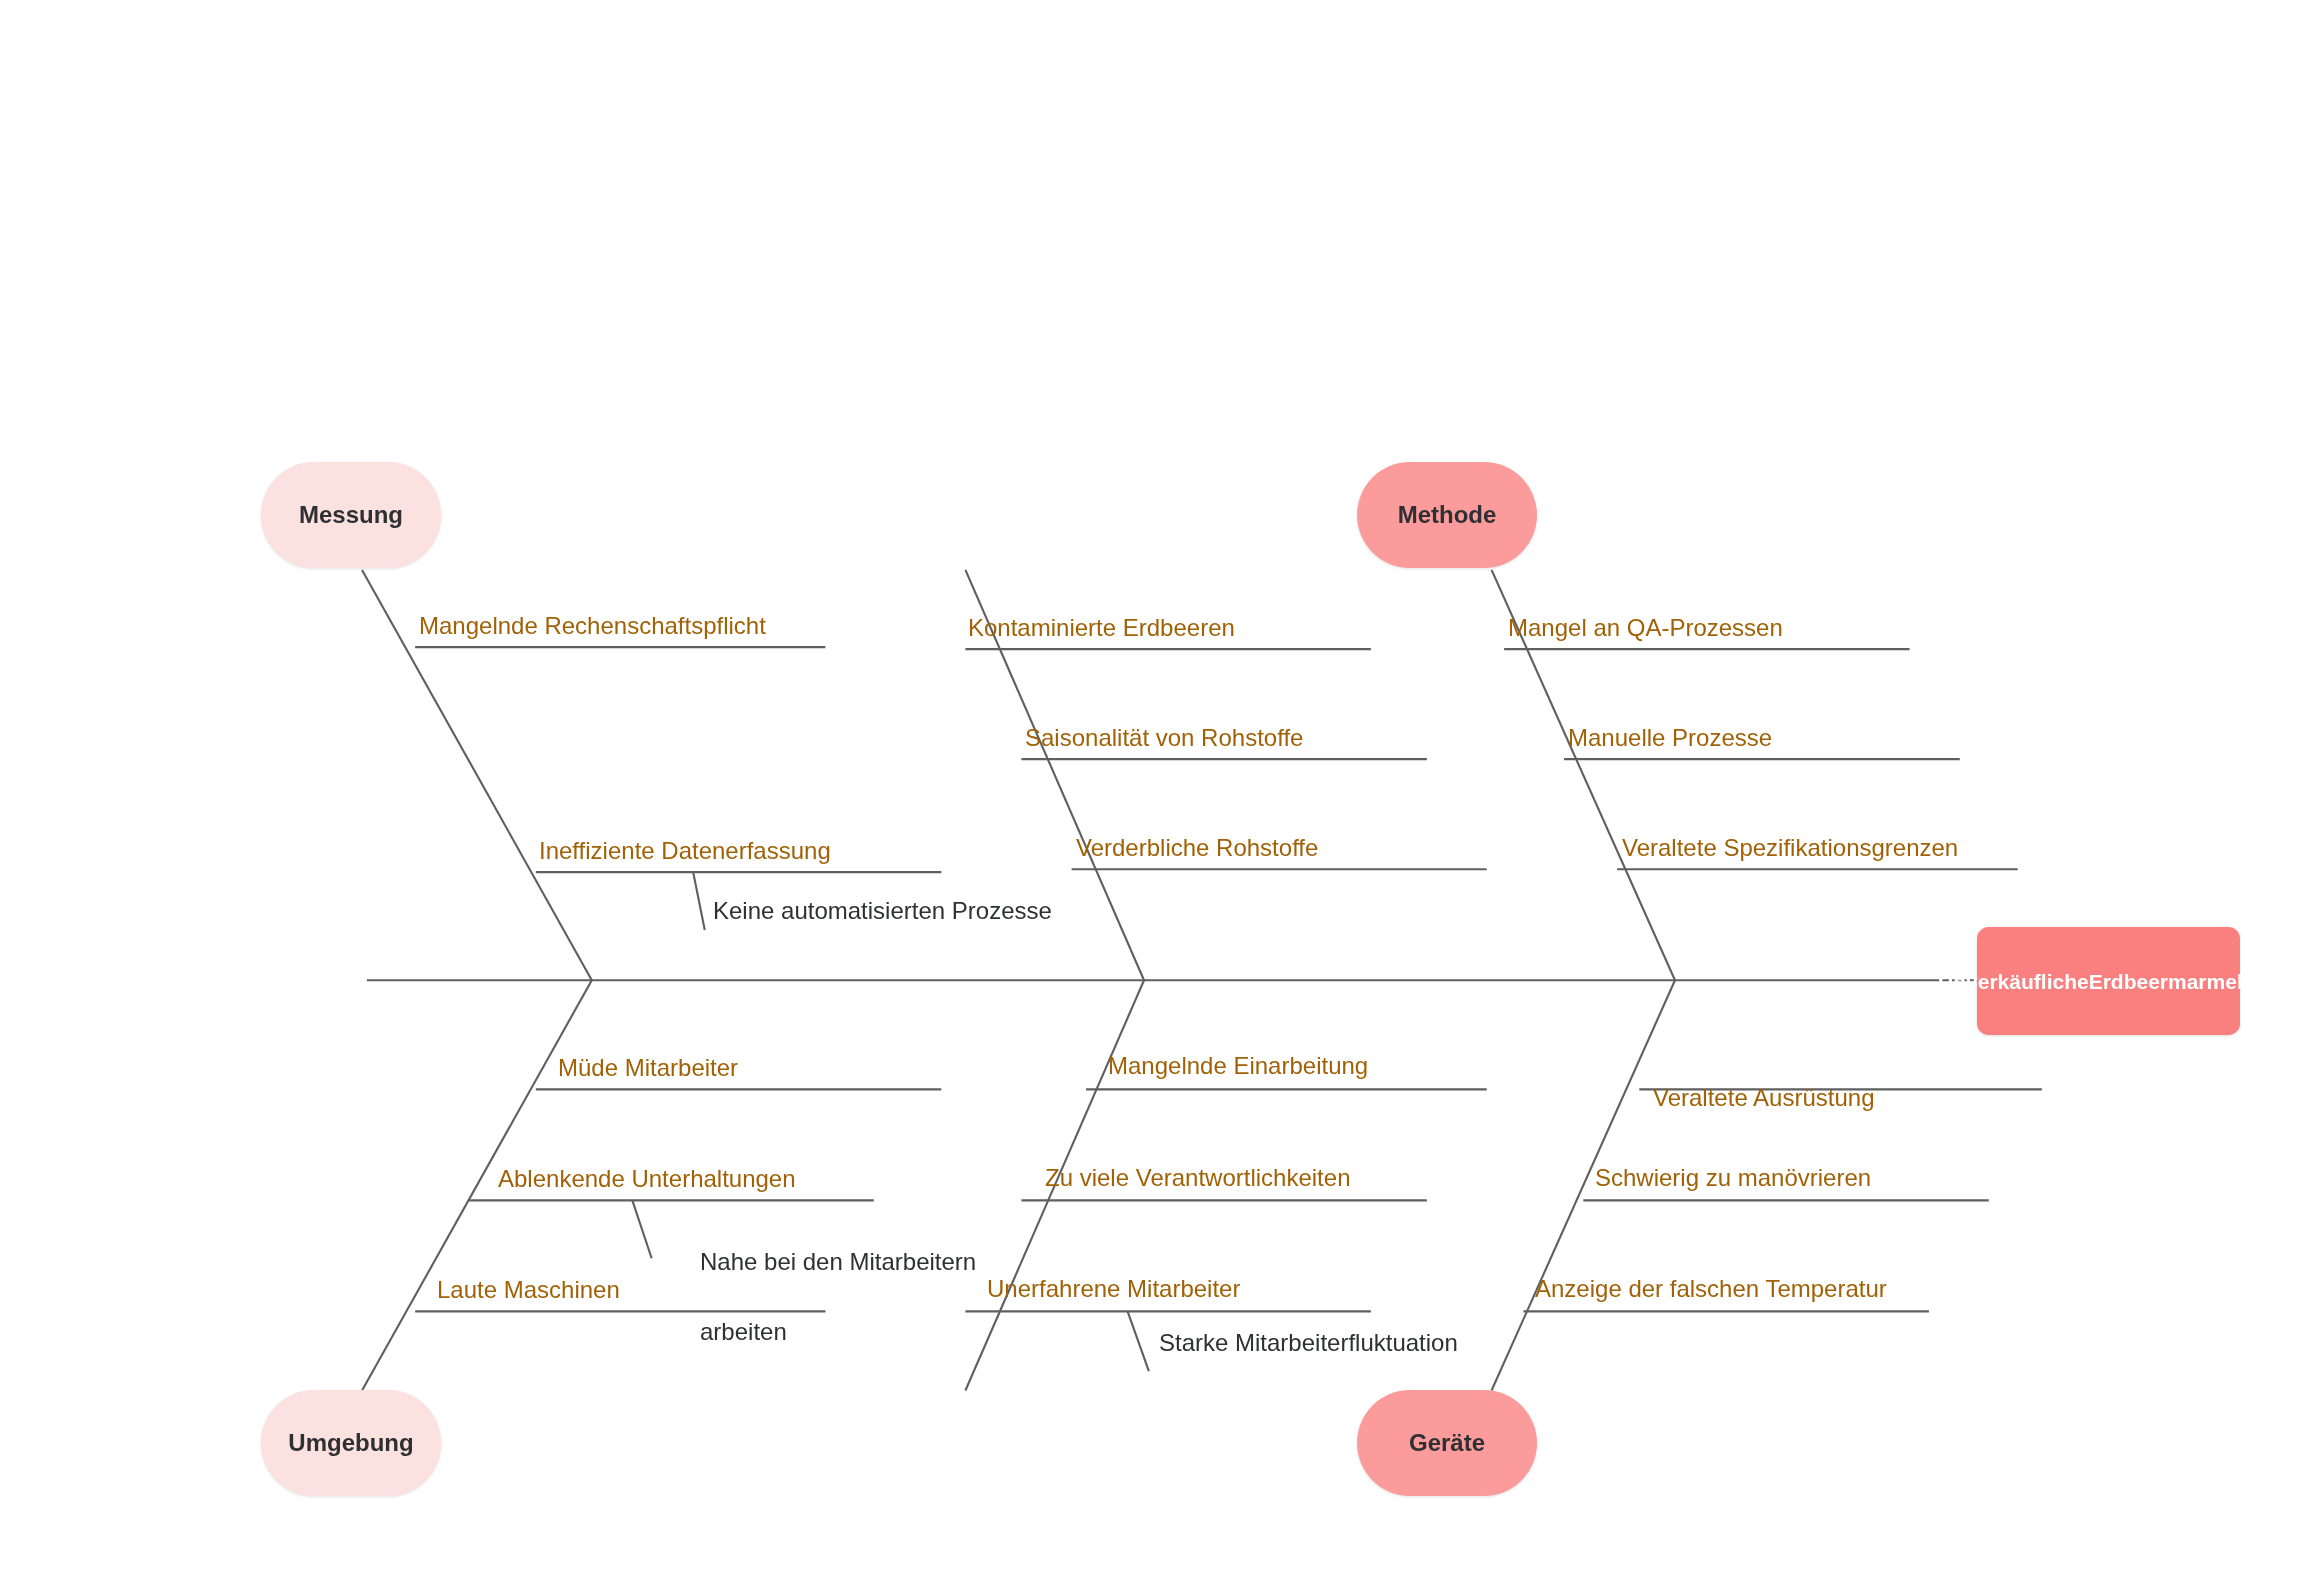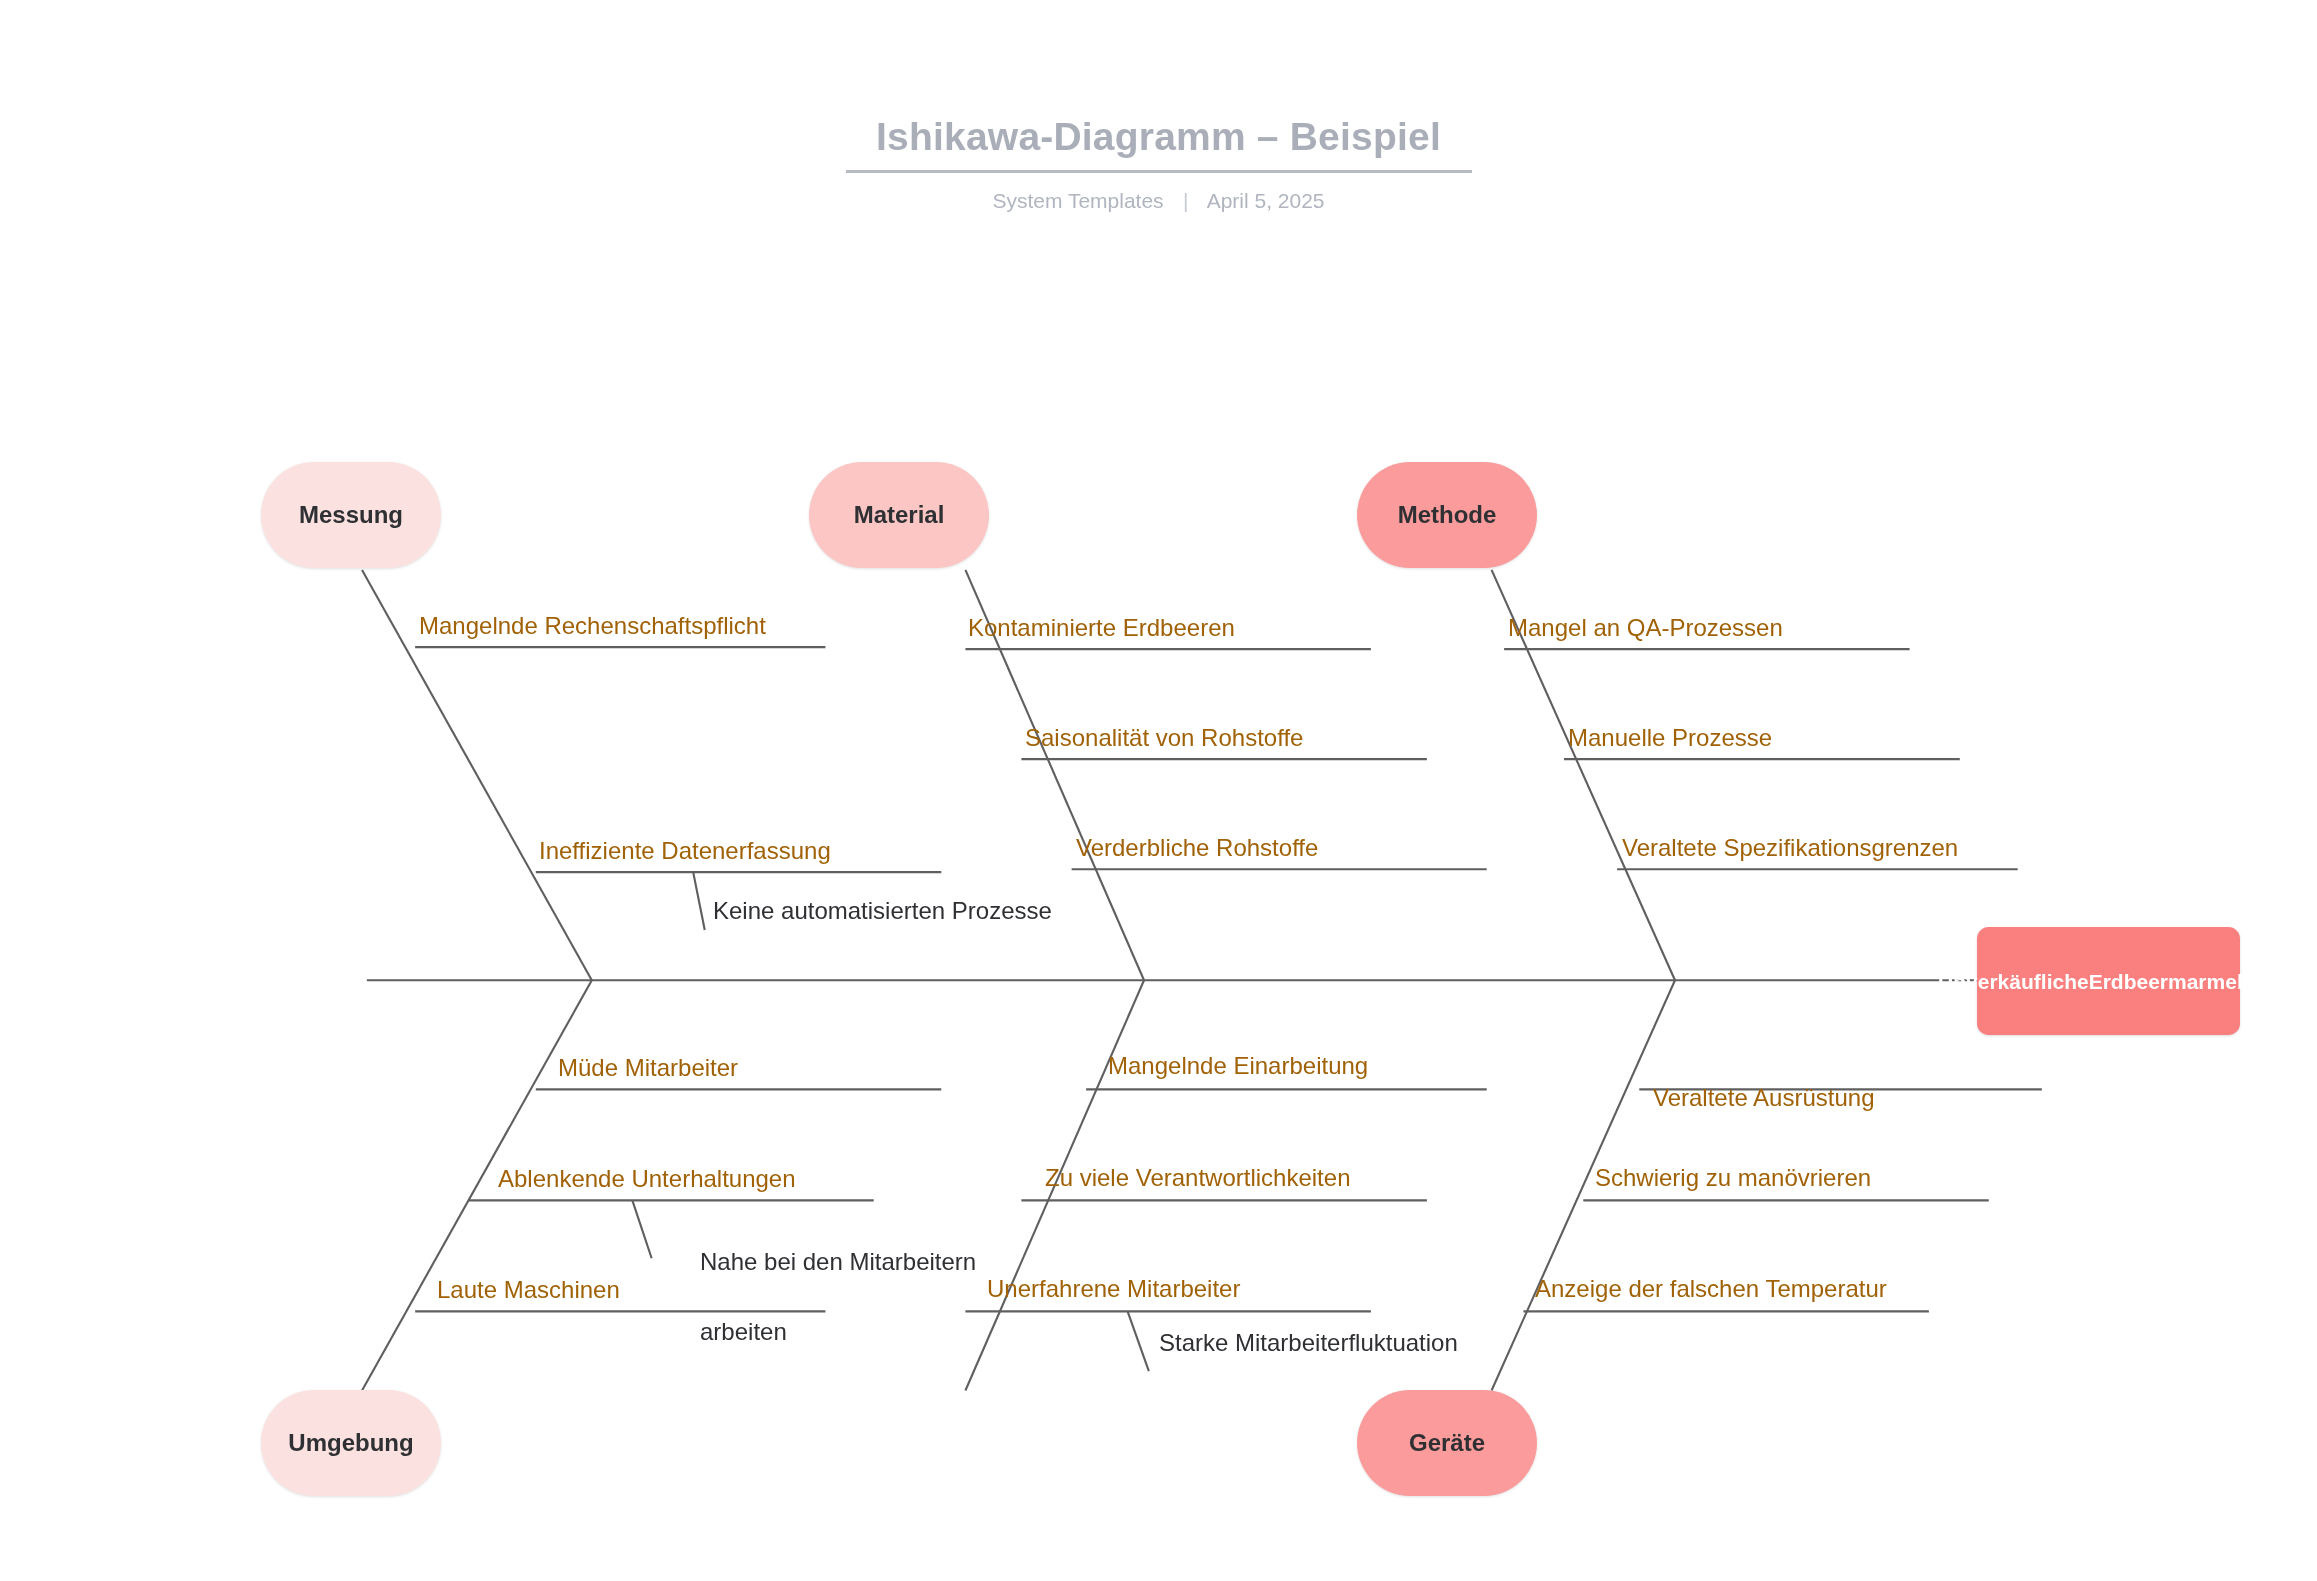--- a/index.html
+++ b/index.html
@@ -112,29 +112,20 @@
     color: #2f3033;
     line-height: 35px;
     white-space: pre;
   }
 </style>
 </head>
 <body>
 
 <div class="page">
 
-  <div class="header">
-    <div class="doc-title">Ishikawa-Diagramm – Beispiel</div>
-    <div class="title-rule"></div>
-    <div class="doc-sub">
-      <span>System Templates</span>
-      <span class="sep">|</span>
-      <span>April 5, 2025</span>
-    </div>
-  </div>
 
   <div class="diagram">
 
     <svg class="fishbone" viewBox="0 0 2400 1638">
       <g stroke="#5f5f5f" stroke-width="2.2" fill="none" stroke-linecap="butt">
 
         <line x1="380" y1="1015" x2="2048" y2="1015"></line>
 
         <line x1="375" y1="590" x2="613" y2="1015"></line>
         <line x1="1000" y1="590" x2="1185" y2="1015"></line>
@@ -170,23 +161,20 @@
         <line x1="1698" y1="1128" x2="2115" y2="1128"></line>
         <line x1="1640" y1="1243" x2="2060" y2="1243"></line>
         <line x1="1578" y1="1358" x2="1998" y2="1358"></line>
       </g>
     </svg>
 
     <div class="cat-pill" style="left:261px; top:462px; width:180px; height:106px; background:#fbe2e0;">
       <span>Messung</span>
     </div>
 
-    <div class="cat-pill" style="left:809px; top:462px; width:180px; height:106px; background:#fbc6c4;">
-      <span>Material</span>
-    </div>
 
     <div class="cat-pill" style="left:1357px; top:462px; width:180px; height:106px; background:#fb9b9b;">
       <span>Methode</span>
     </div>
 
     <div class="cat-pill" style="left:261px; top:1390px; width:180px; height:106px; background:#fbe2e0;">
       <span>Umgebung</span>
     </div>
 
 

